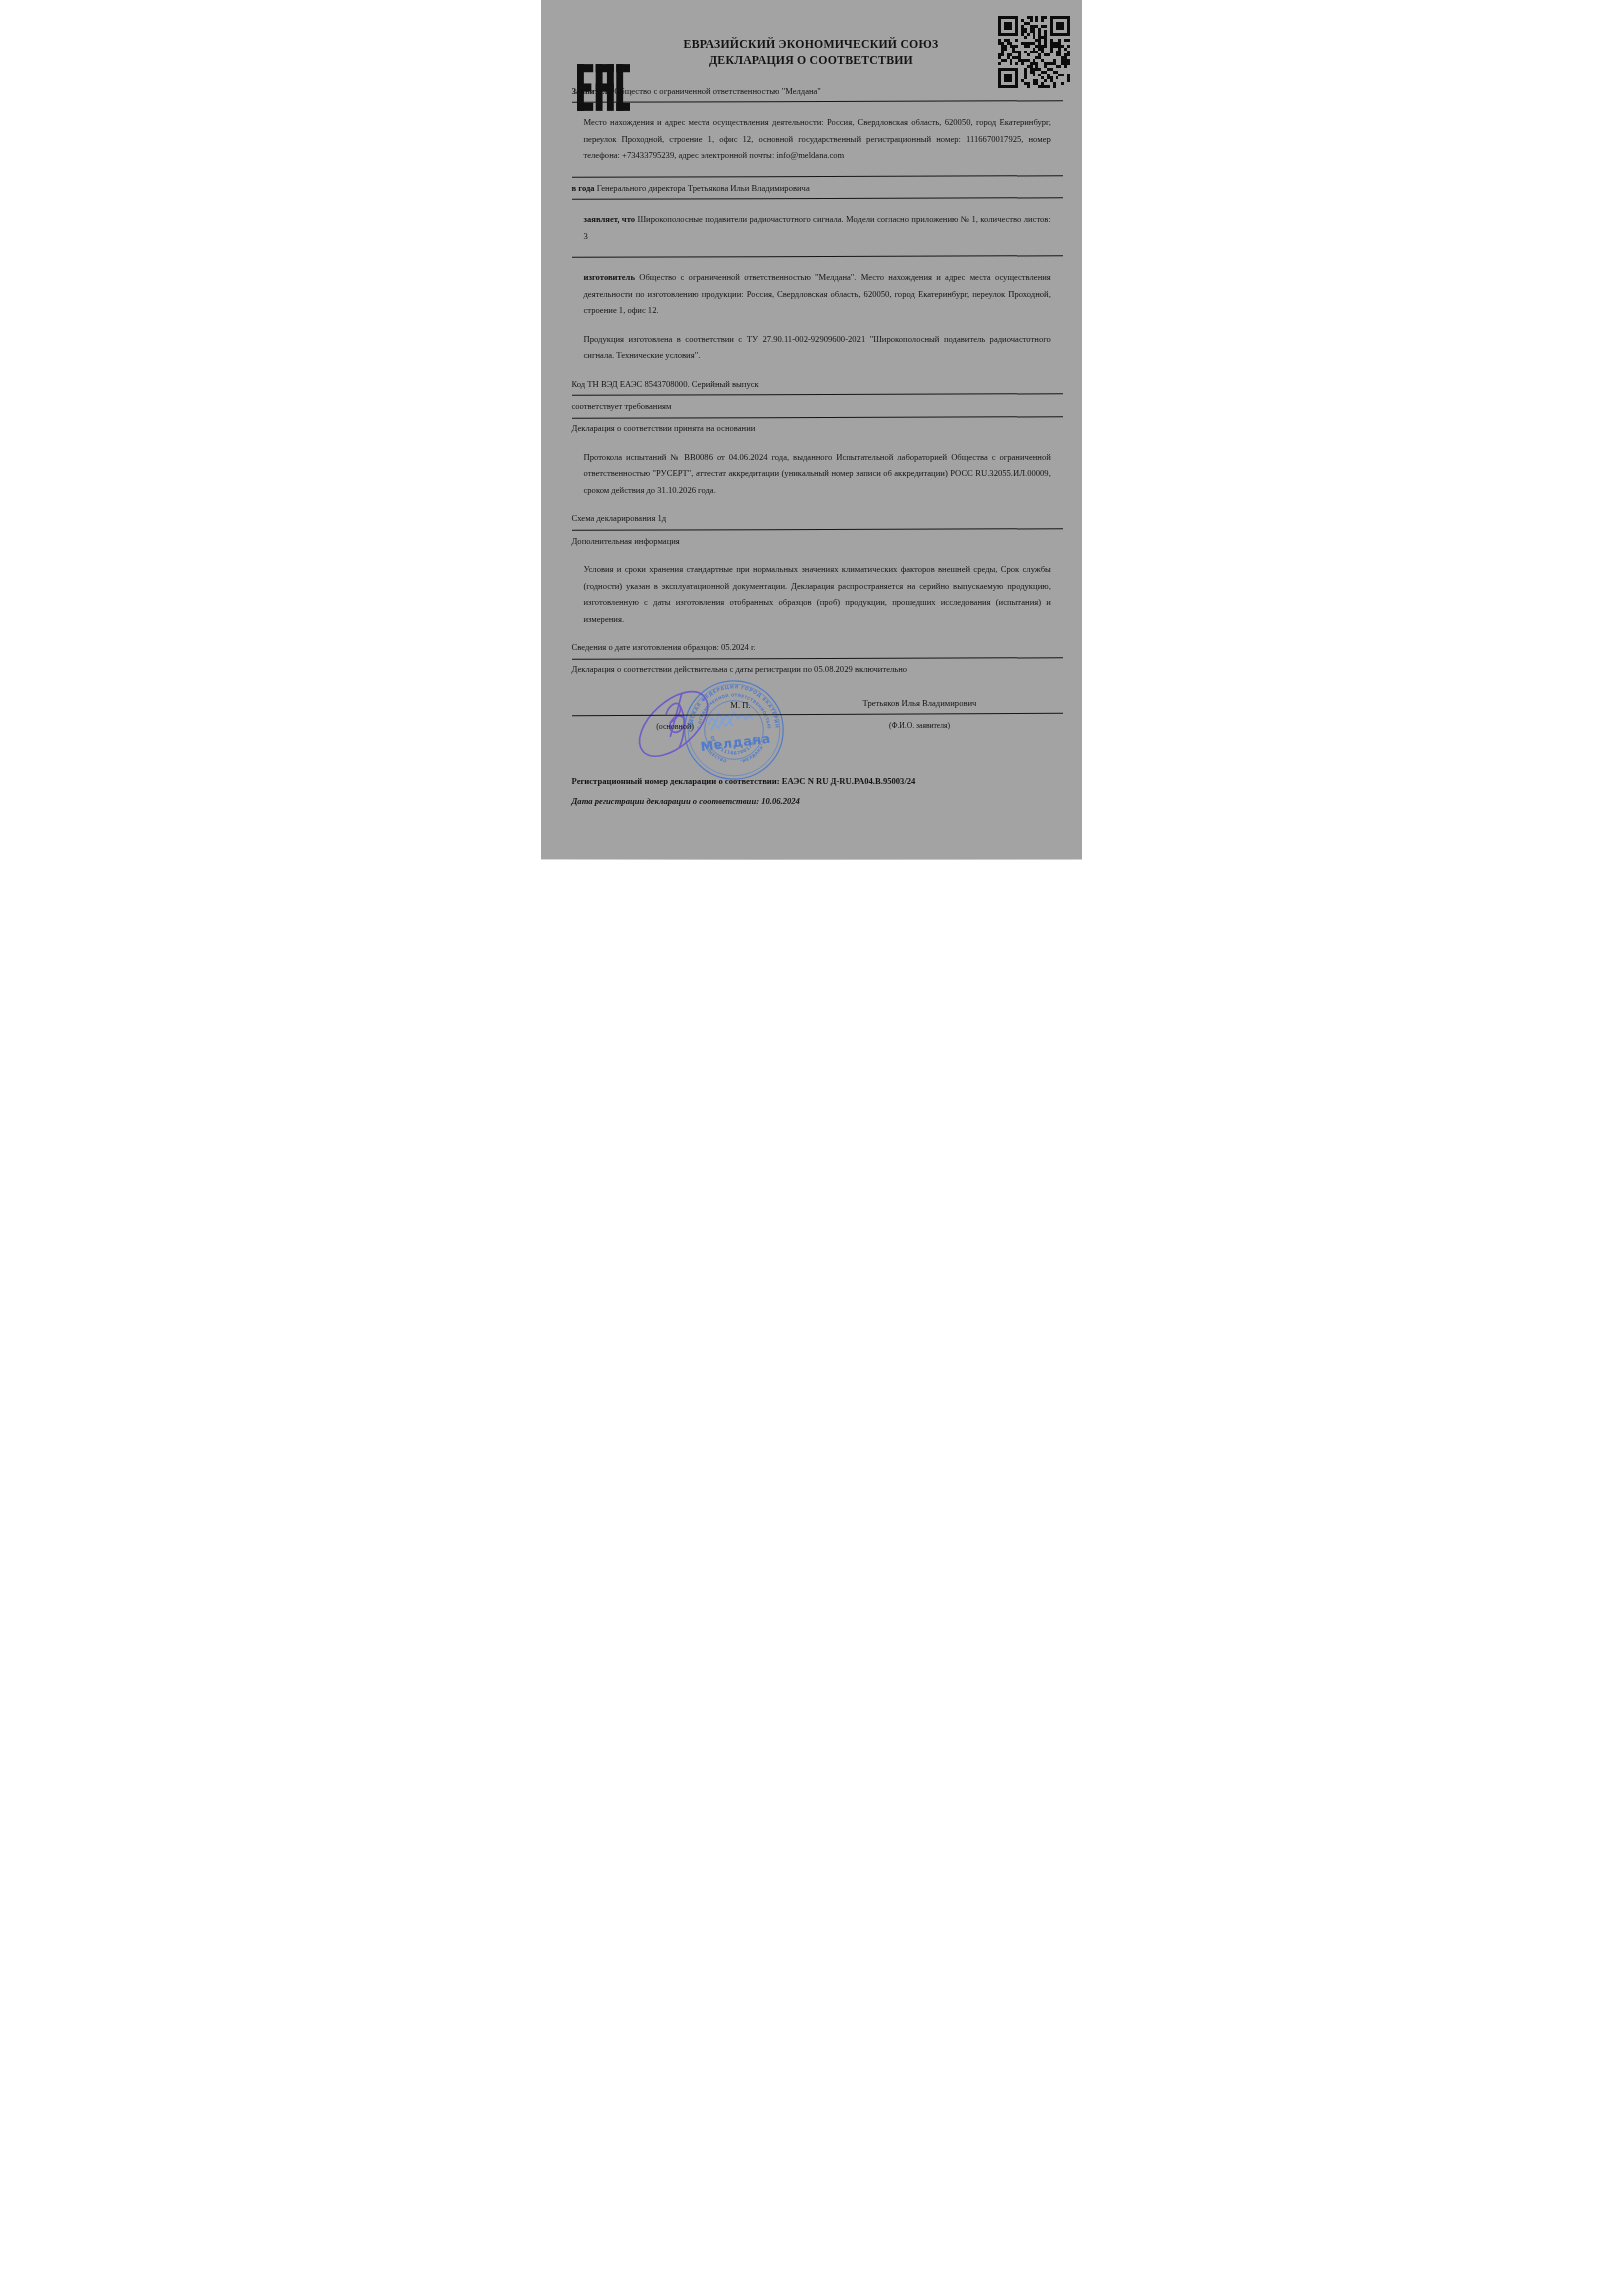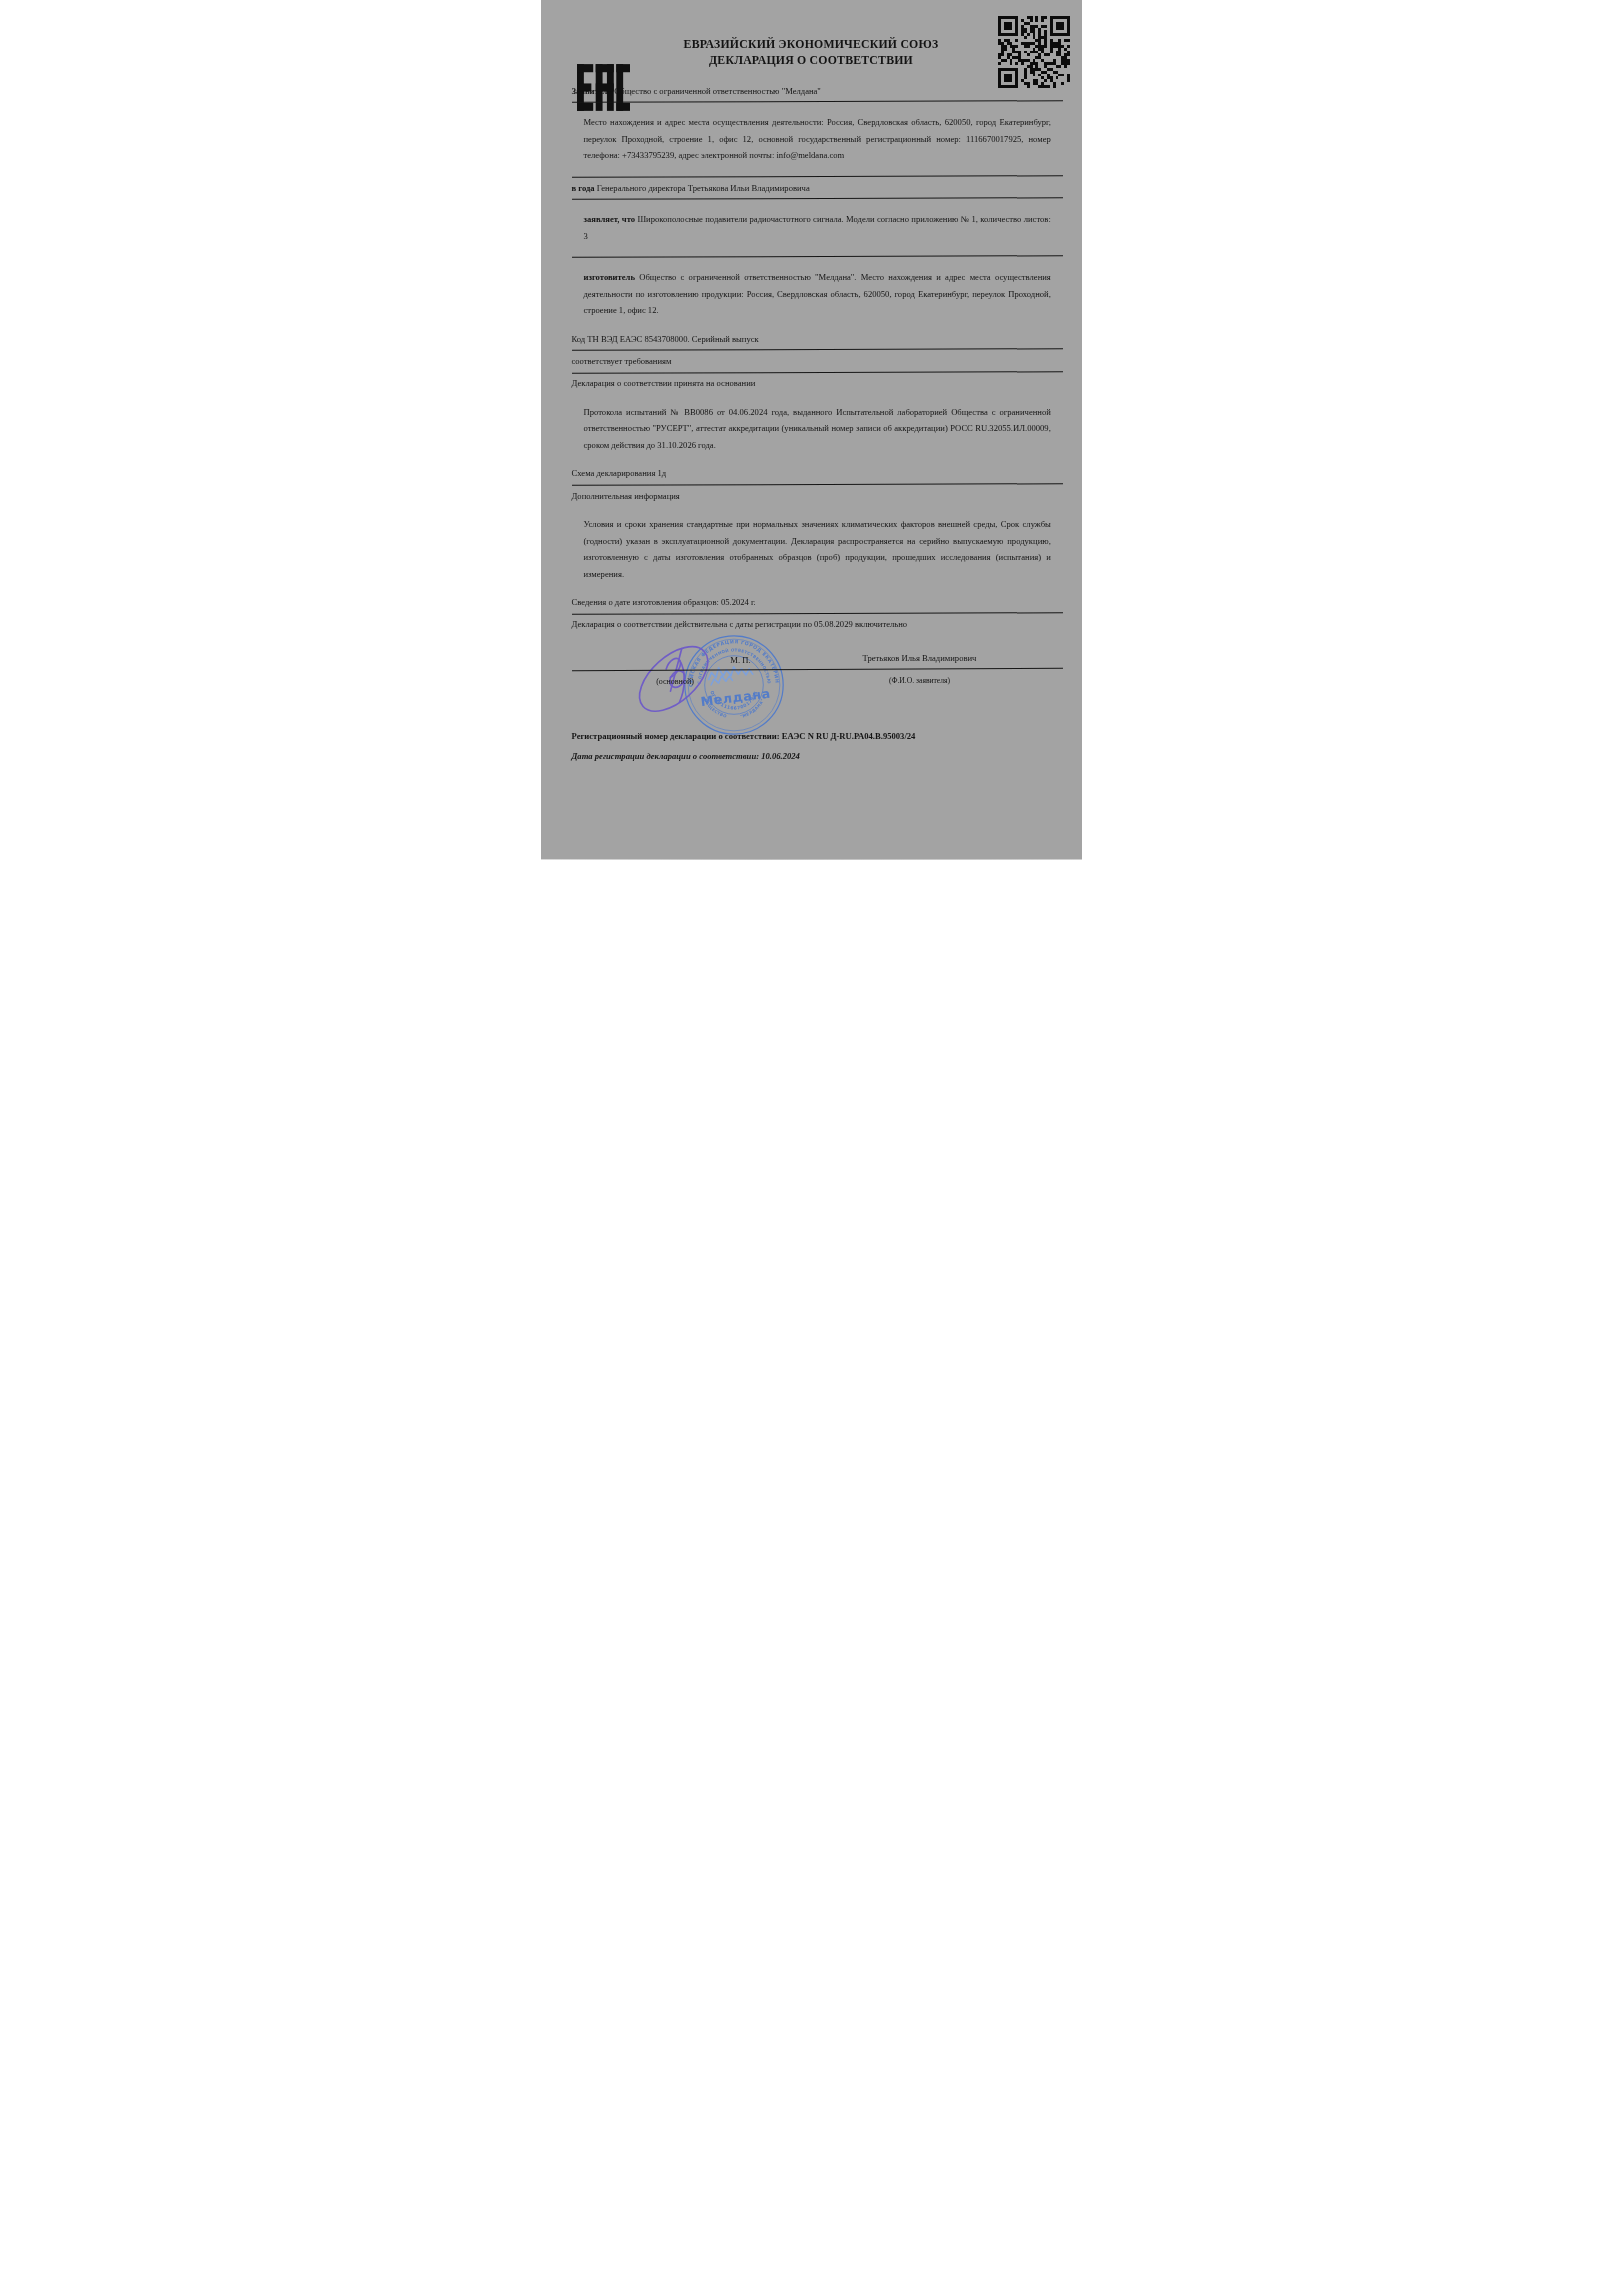--- a/index.html
+++ b/index.html
@@ -438,20 +438,21 @@
     <p class="just">Место нахождения и адрес места осуществления деятельности: Россия, Свердловская область, 620050, город Екатеринбург, переулок Проходной, строение 1, офис 12, основной государственный регистрационный номер: 1116670017925, номер телефона: +73433795239, адрес электронной почты: info@meldana.com</p>
     <div class="rule"></div>
 
     <p class="row"><b class="lbl">в года</b> <span>Генерального директора Третьякова Ильи Владимировича</span></p>
     <div class="rule"></div>
 
     <p class="just"><b class="lbl">заявляет, что</b> <span>Широкополосные подавители радиочастотного сигнала.  Модели согласно приложению № 1, количество листов: 3</span></p>
     <div class="rule"></div>
 
     <p class="just"><b class="lbl">изготовитель</b> <span>Общество с ограниченной ответственностью "Мелдана". Место нахождения и адрес места осуществления деятельности по изготовлению продукции: Россия, Свердловская область, 620050, город Екатеринбург, переулок Проходной, строение 1, офис 12.</span></p>
+    <p class="just">Продукция изготовлена в соответствии с ТУ 27.90.11-002-92909600-2021 "Широкополосный подавитель радиочастотного сигнала. Технические условия".</p>
     <p class="row">Код ТН ВЭД ЕАЭС 8543708000. Серийный выпуск</p>
     <div class="rule"></div>
 
     <p class="bold-line gap-after">соответствует требованиям</p>
     <div class="rule"></div>
 
     <p class="bold-line gap-after">Декларация о соответствии принята на основании</p>
     <p class="just">Протокола испытаний № ВВ0086 от 04.06.2024 года, выданного Испытательной лабораторией Общества с ограниченной ответственностью "РУСЕРТ", аттестат аккредитации (уникальный номер записи об аккредитации) РОСС RU.32055.ИЛ.00009, сроком действия до 31.10.2026 года.</p>
     <p class="row">Схема декларирования 1д</p>
     <div class="rule"></div>

